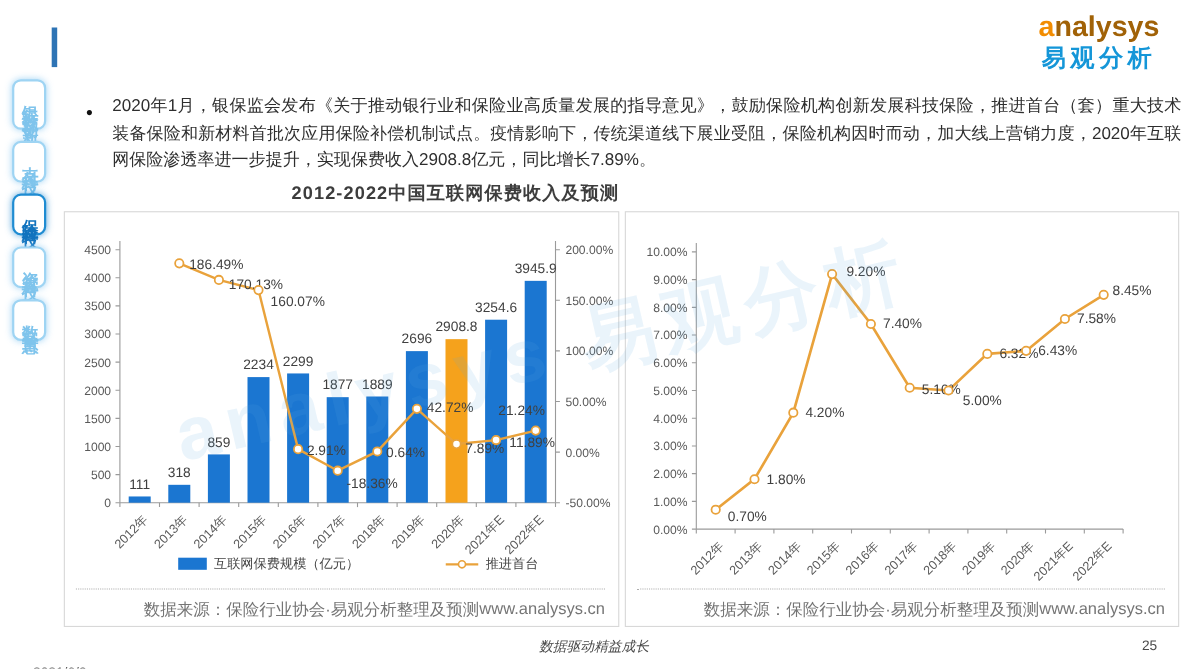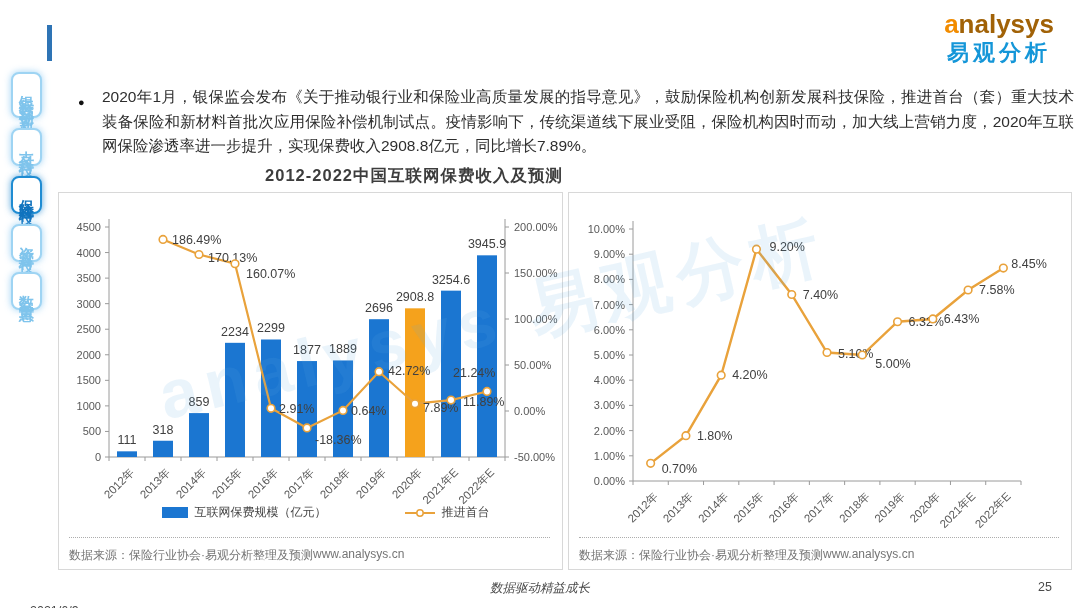--- a/index.html
+++ b/index.html
@@ -42,22 +42,22 @@
   .tick{font-size:11px;fill:#595959;}
   .xlab{font-size:11.5px;fill:#595959;}
   .dlab{font-size:12.5px;fill:#404040;}
   .ax{stroke:#9a9a9a;stroke-width:1;}
 
   .legend{position:absolute;left:0;right:0;top:311px;display:flex;justify-content:center;
     align-items:center;gap:48px;font-size:12px;color:#444;}
   .legend-item{display:flex;align-items:center;gap:7px;margin-left:30px;}
   .sw-bar{display:inline-block;width:26px;height:11px;background:#1B76D1;}
 
-  .source-row{position:absolute;left:10px;right:12px;bottom:5px;display:flex;justify-content:flex-start;
-    font-size:12px;color:#757575;border-top:1px dotted #ADADAD;padding-top:9px;}
+  .source-row{position:absolute;left:10px;right:12px;bottom:5px;display:flex;justify-content:flex-end;
+    font-size:15px;color:#757575;border-top:1px dotted #ADADAD;padding-top:9px;}
 
   
   .watermark{position:absolute;left:150px;top:260px;width:820px;transform:rotate(-13deg);
     font-size:68px;font-weight:bold;color:rgba(95,170,225,.13);letter-spacing:8px;
     pointer-events:none;white-space:nowrap;z-index:5;}
 
   
   .page-footer{position:absolute;left:0;right:0;bottom:8px;height:20px;font-size:12.5px;color:#4a4a4a;}
   .footer-date{position:absolute;left:30px;margin-top:24px;}
   .footer-slogan{position:absolute;left:0;right:0;text-align:center;font-style:italic;}

